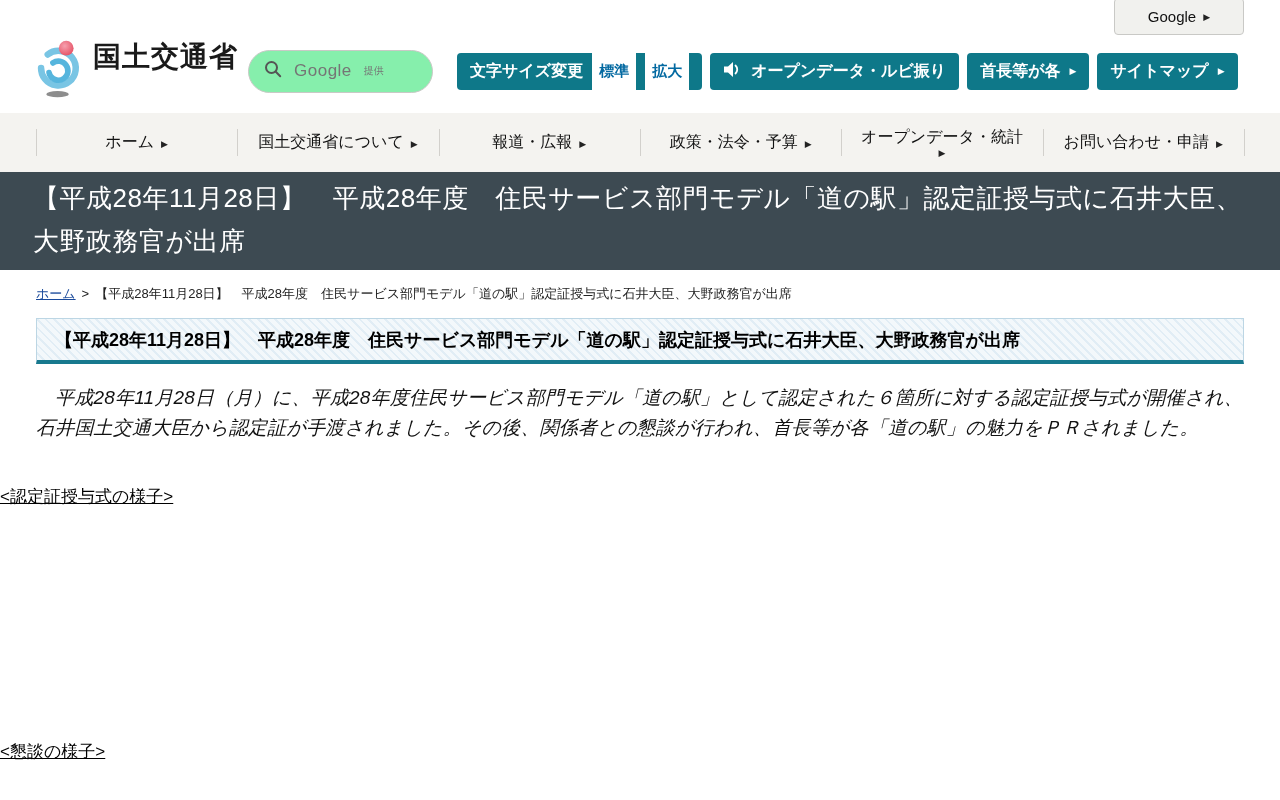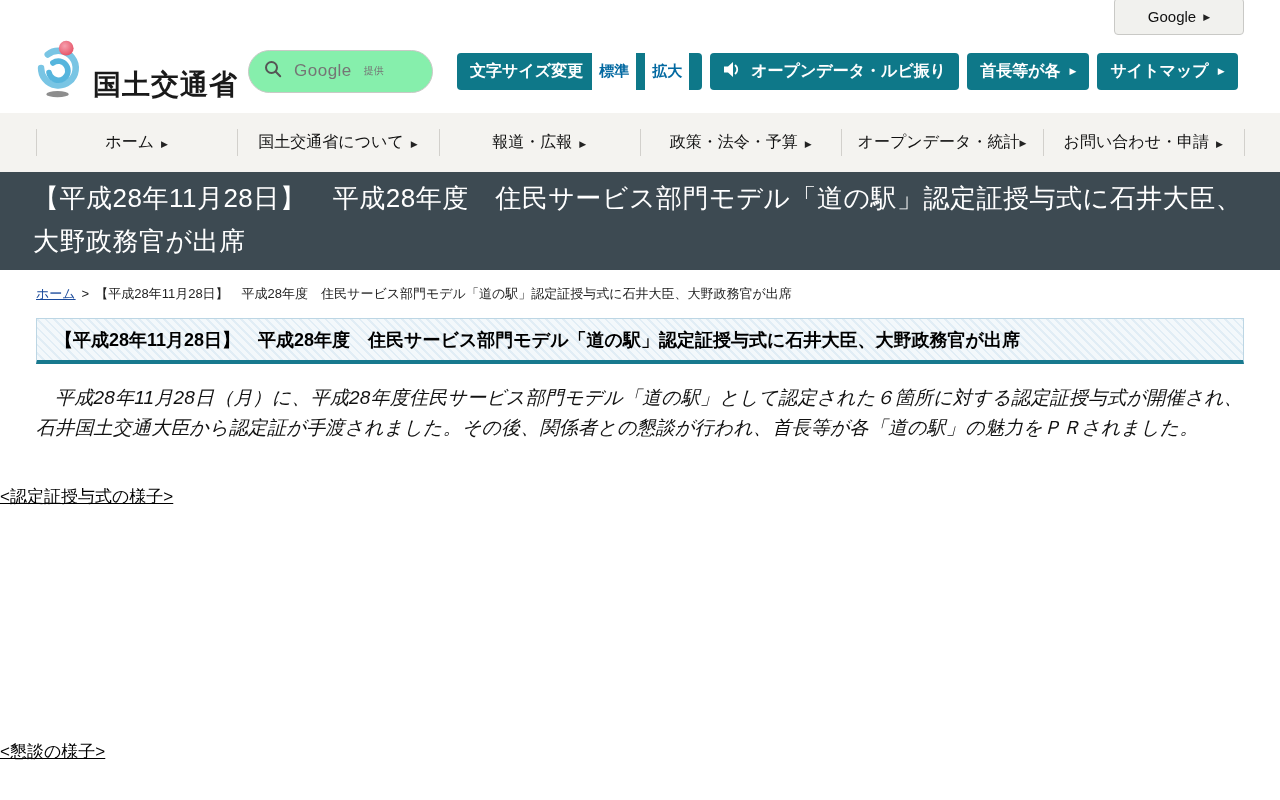--- a/index.html
+++ b/index.html
@@ -7,21 +7,21 @@
               font-family:"Liberation Sans","DejaVu Sans",sans-serif; color:#111; }
 
   
   .header { position:relative; height:113px; background:#fff; }
   .english-btn { position:absolute; top:-2px; right:36px; width:130px; height:37px;
                  background:#f1f1ee; border:1px solid #c9c9c6; border-radius:4px;
                  display:flex; align-items:center; justify-content:center; gap:7px;
                  font-size:15px; color:#111; cursor:pointer; }
   .header-row { position:absolute; top:38px; left:35px; right:35px;
                 display:flex; align-items:center; }
-  .logo { display:flex; align-items:flex-end; gap:6px; }
+  .logo { display:flex; align-items:flex-start; gap:6px; }
   .logo-text { font-size:28px; font-weight:bold; letter-spacing:1px; color:#1a1a1a; }
   .search-pill { margin-left:10px; width:185px; height:43px; border:1px solid #c9c9c6;
                  border-radius:22px; background:#86efac; display:flex; align-items:center;
                  padding:0 15px; gap:12px; cursor:text; }
   .search-pill .g  { font-size:17px; color:#757575; letter-spacing:.5px; }
   .search-pill .gn { font-size:10px; color:#757575; }
 
   .hbtns { display:flex; align-items:center; margin-left:24px; gap:8px; }
   .teal-btn { background:#0e7889; color:#fff; border-radius:4px; height:37px;
               display:flex; align-items:center; padding:0 13px; gap:9px;
@@ -30,21 +30,21 @@
             font-size:15px; font-weight:bold; line-height:1.2; cursor:pointer; }
   .arr-w { font-size:9px; color:#fff; }
   .arr-b { font-size:9px; color:#222; }
 
   
   .nav { height:59px; background:#f4f3f0; display:flex; padding:0 36px; }
   .nav-item { flex:1; display:flex; align-items:center; justify-content:center; gap:7px;
               font-size:16px; color:#111; position:relative; cursor:pointer; text-align:center; }
   .nav-item::before { content:""; position:absolute; left:0; top:16px; width:1px; height:27px; background:#d2d0cc; }
   .nav-item:last-child::after { content:""; position:absolute; right:-1px; top:16px; width:1px; height:27px; background:#d2d0cc; }
-  .nav-item.col { gap:0; line-height:1.15; justify-content:center; }
+  .nav-item.col { flex-direction:column; gap:0; line-height:1.15; justify-content:center; }
   .nav-item .arr-b { position:relative; top:1px; }
 
   
   .banner { background:#3d4a52; color:#fff; padding:5px 33px 7px; font-size:26px;
             line-height:43px; font-weight:normal; letter-spacing:.5px; }
 
   
   .breadcrumb { margin:15px 36px 0; font-size:13px; color:#222; white-space:nowrap; overflow:hidden; }
   .breadcrumb a { color:#1a4a9b; text-decoration:underline; cursor:pointer; }
   .breadcrumb .sep { margin:0 6px; }

